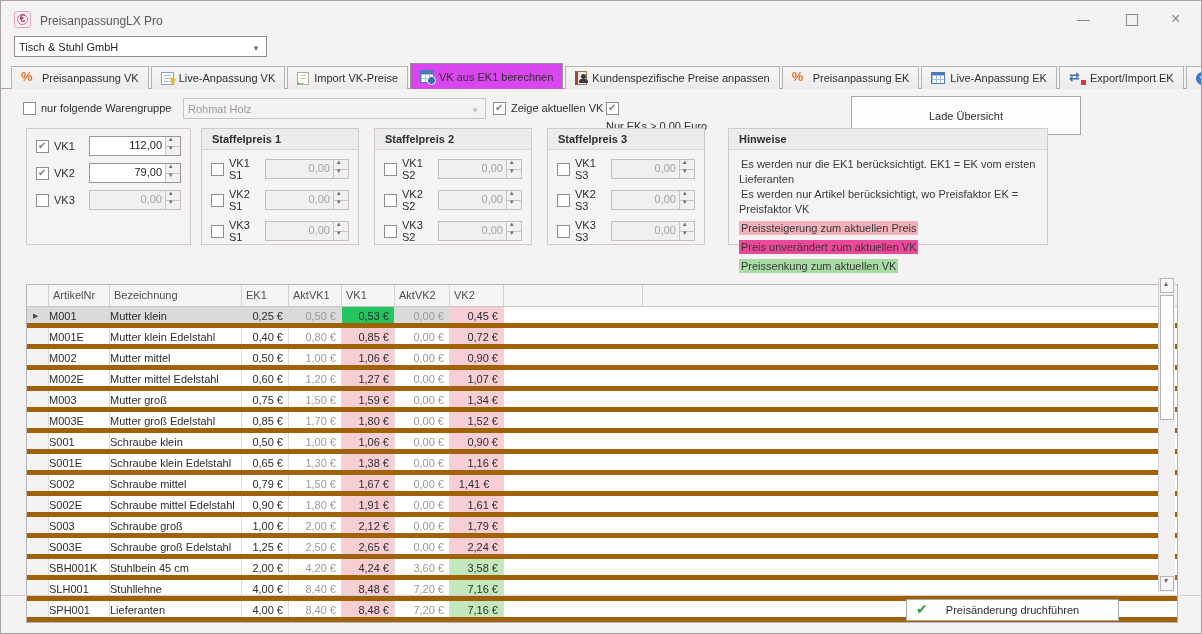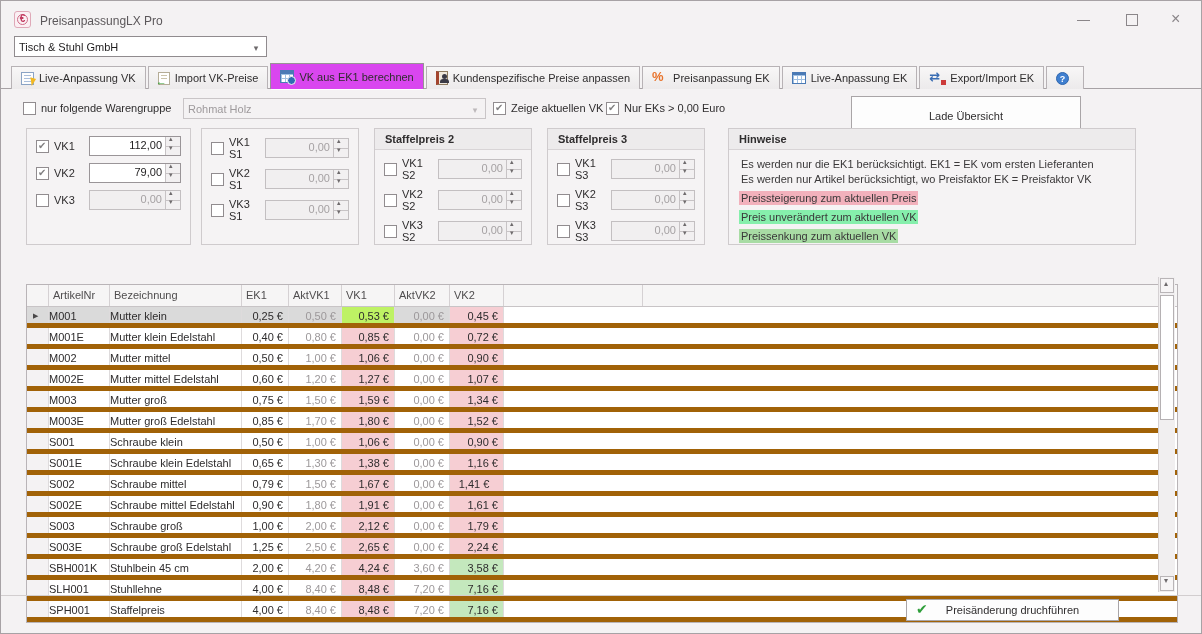--- a/index.html
+++ b/index.html
@@ -50,21 +50,21 @@
   .export-import-icon::after{content:"";position:absolute;right:-1px;bottom:0;width:5px;height:5px;background:#cc3a3a;}
   .info-icon{width:13px;height:13px;border-radius:50%;background:#3f7fd0;border:1px solid #2f66ad;}
   .info-icon::before{content:"?";position:absolute;left:0;right:0;top:0;text-align:center;color:#fff;font-size:9px;font-weight:bold;line-height:13px;}
 
   
   .cb{position:absolute;display:flex;align-items:flex-start;gap:5px;font-size:11px;color:#2f2d2e;}
   .cb-box{width:13px;height:13px;background:#fff;border:1px solid #918c8f;position:relative;flex:none;}
   .cb-box.checked::before{content:"✔";position:absolute;left:1px;top:-1px;font-size:10px;color:#828082;}
   .cb1{left:22px;top:101px;}
   .cb2{left:492px;top:101px;}
-  .cb3{left:605px;top:101px;}
+  .cb3{left:605px;top:101px;flex-direction:column;}
   .combo.warengruppe{left:182px;top:97px;width:303px;height:21px;}
   .btn{position:absolute;background:#fdfdfd;border:1px solid #a9a5a7;font-size:11px;color:#2f2d2e;display:flex;align-items:center;justify-content:center;cursor:default;}
   .btn.load{left:850px;top:95px;width:230px;height:39px;}
 
   
   .group{position:absolute;top:127px;height:117px;border:1px solid #cfcbcd;background:#f5f3f4;}
   .group-h{height:21px;background:#edebec;border-bottom:1px solid #d8d4d6;font-weight:bold;font-size:11px;color:#2f2d2e;padding:4px 0 0 10px;}
   .g-row{display:flex;align-items:center;margin:7px 9px 0 9px;}
   .g-row .cb-inline{display:flex;align-items:center;gap:5px;font-size:11px;color:#2f2d2e;flex:1;}
   .spin{display:flex;height:20px;border:1px solid #9a9598;background:#fff;}
@@ -74,21 +74,21 @@
   .spin-b+.spin-b{border-top:1px solid #c7c3c5;}
   .spin-b.up::before{content:"▴";position:absolute;left:3px;top:-2px;font-size:7px;color:#6e6a6c;}
   .spin-b.down::before{content:"▾";position:absolute;left:3px;top:-3px;font-size:7px;color:#6e6a6c;}
   .spin.disabled{background:#f1eff0;border-color:#c3bfc1;}
   .spin.disabled .spin-val{color:#a5a1a3;}
   .g1{left:25px;width:165px;} .g1 .spin{width:92px;}
   .g2{left:200px;width:158px;} .g3{left:373px;width:158px;} .g4{left:546px;width:158px;}
   .g2 .spin,.g3 .spin,.g4 .spin{width:84px;}
 
   
-  .hints{left:727px;width:408px;}
+  .hints{left:727px;width:320px;}
   .hints-body{padding:7px 10px;font-size:11px;color:#3a3839;}
   .hint-line{line-height:15px;}
   .hint-line.gap{margin-top:4px;}
   .hint-line .hl{padding:1px 2px;}
 
   
   .grid{position:absolute;left:25px;top:253px;width:1152px;height:339px;background:#fff;border:1px solid #b9b4b7;display:flex;flex-direction:column;font-size:11px;margin-top:30px;}
   .g-head{display:flex;height:22px;background:#f6f5f5;border-bottom:1px solid #c8c4c6;color:#4f4d4e;flex:none;}
   .g-head .hc{padding:4px 0 0 4px;border-right:1px solid #d5d1d3;overflow:hidden;white-space:nowrap;}
   .g-head .hc.nb{border-right:none;}
@@ -139,20 +139,24 @@
   </div>
 
   <div class="combo company">
     <span class="val">Tisch &amp; Stuhl GmbH</span>
     <span class="combo-arrow"></span>
   </div>
 
   <div class="tabline"></div>
   <div class="tabstrip" id="tabstrip">
       <div class="tab">
+        <div class="tab-icon percent-icon" style="display: inline-block;"></div>
+        <div class="tab-label" style="display: inline;">Preisanpassung VK</div>
+      </div>
+      <div class="tab">
         <div class="tab-icon live-form-icon" style="display: inline-block;"></div>
         <div class="tab-label" style="display: inline;">Live-Anpassung VK</div>
       </div>
       <div class="tab">
         <div class="tab-icon import-icon" style="display: inline-block;"></div>
         <div class="tab-label" style="display: inline;">Import VK-Preise</div>
       </div>
       <div class="tab active">
         <div class="tab-icon calculator-gear-icon" style="display: inline-block;"></div>
         <div class="tab-label" style="display: inline;">VK aus EK1 berechnen</div>
@@ -232,20 +236,21 @@
           <div class="spin disabled">
             <div class="spin-val">0,00</div>
             <div class="spin-btns">
               <div class="spin-b up"></div>
               <div class="spin-b down"></div>
             </div>
           </div>
         </div>
       </div>
       <div class="group g2">
+        <div class="group-h">Staffelpreis 1</div>
         <div class="g-row">
           <div class="cb-inline">
             <div class="cb-box"></div>
             <div class="cb-lbl">VK1 S1</div>
           </div>
           <div class="spin disabled">
             <div class="spin-val">0,00</div>
             <div class="spin-btns">
               <div class="spin-b up"></div>
               <div class="spin-b down"></div>
@@ -364,21 +369,21 @@
         </div>
       </div>
     </div>
 
   <div class="group hints">
     <div class="group-h">Hinweise</div>
     <div class="hints-body" id="hints-body">
         <div class="hint-line"><div class="hl" style="display: inline;">Es werden nur die EK1 berücksichtigt. EK1 = EK vom ersten Lieferanten</div></div>
         <div class="hint-line"><div class="hl" style="display: inline;">Es werden nur Artikel berücksichtigt, wo Preisfaktor EK = Preisfaktor VK</div></div>
         <div class="hint-line gap"><div class="hl" style="display: inline; background: rgb(242, 177, 188);">Preissteigerung zum aktuellen Preis</div></div>
-        <div class="hint-line gap"><div class="hl" style="display: inline; background: #86efac;">Preis unverändert zum aktuellen VK</div></div>
+        <div class="hint-line gap"><div class="hl" style="display: inline; background: #ec4899;">Preis unverändert zum aktuellen VK</div></div>
         <div class="hint-line gap"><div class="hl" style="display: inline; background: rgb(168, 220, 164);">Preissenkung zum aktuellen VK</div></div>
       </div>
   </div>
 
   <div class="grid">
     <div class="g-head" id="grid-head">
         <div class="hc w-sel"></div>
         <div class="hc w-art">ArtikelNr</div>
         <div class="hc w-bez">Bezeichnung</div>
         <div class="hc w-ek1">EK1</div>
@@ -389,21 +394,21 @@
         <div class="hc w-x"></div>
         <div class="hc nb w-fill"></div>
       </div>
     <div class="rows" id="grid-rows">
         <div class="row selected">
           <div class="cell c-sel w-sel plain"></div>
           <div class="cell plain w-art">M001</div>
           <div class="cell plain w-bez">Mutter klein</div>
           <div class="cell num plain w-ek1">0,25 €</div>
           <div class="cell num gray plain w-akt1">0,50 €</div>
-          <div class="cell num w-vk1" style="background: #bef264;">0,53 €</div>
+          <div class="cell num w-vk1" style="background: #22c55e;">0,53 €</div>
           <div class="cell num gray plain w-akt2">0,00 €</div>
           <div class="cell num w-vk2" style="background: rgb(246, 206, 211);">0,45 €</div>
           <div class="cell fill"></div>
         </div>
         <div class="row">
           <div class="cell c-sel w-sel plain"></div>
           <div class="cell plain w-art">M001E</div>
           <div class="cell plain w-bez">Mutter klein Edelstahl</div>
           <div class="cell num plain w-ek1">0,40 €</div>
           <div class="cell num gray plain w-akt1">0,80 €</div>
@@ -540,21 +545,21 @@
           <div class="cell num plain w-ek1">4,00 €</div>
           <div class="cell num gray plain w-akt1">8,40 €</div>
           <div class="cell num w-vk1" style="background: rgb(246, 206, 211);">8,48 €</div>
           <div class="cell num gray plain w-akt2">7,20 €</div>
           <div class="cell num w-vk2" style="background: rgb(196, 232, 189);">7,16 €</div>
           <div class="cell fill"></div>
         </div>
         <div class="row">
           <div class="cell c-sel w-sel plain"></div>
           <div class="cell plain w-art">SPH001</div>
-          <div class="cell plain w-bez">Staffelpreis</div>
+          <div class="cell plain w-bez">Lieferanten</div>
           <div class="cell num plain w-ek1">4,00 €</div>
           <div class="cell num gray plain w-akt1">8,40 €</div>
           <div class="cell num w-vk1" style="background: rgb(246, 206, 211);">8,48 €</div>
           <div class="cell num gray plain w-akt2">7,20 €</div>
           <div class="cell num w-vk2" style="background: rgb(196, 232, 189);">7,16 €</div>
           <div class="cell fill"></div>
         </div>
       </div>
   </div>
   <div class="vsb">

